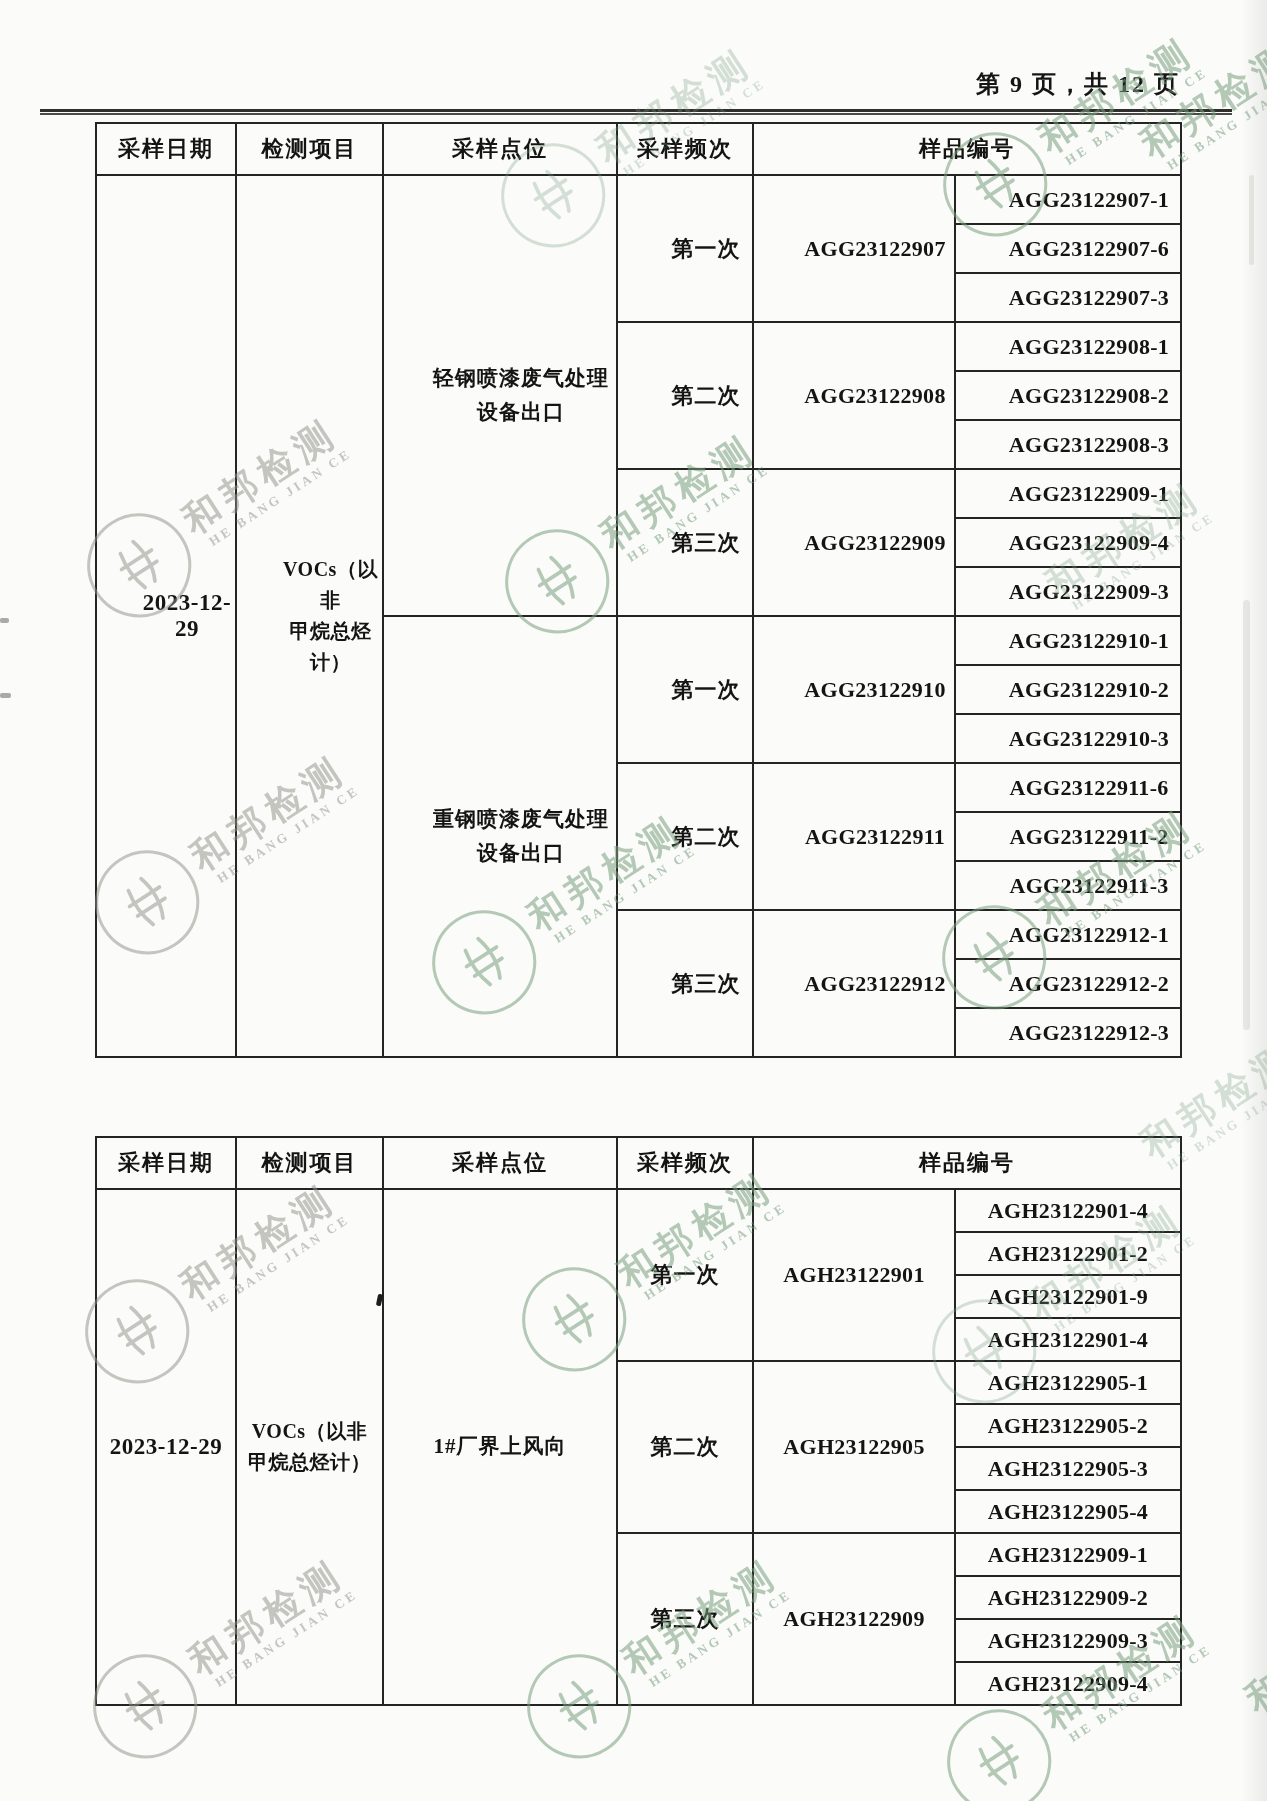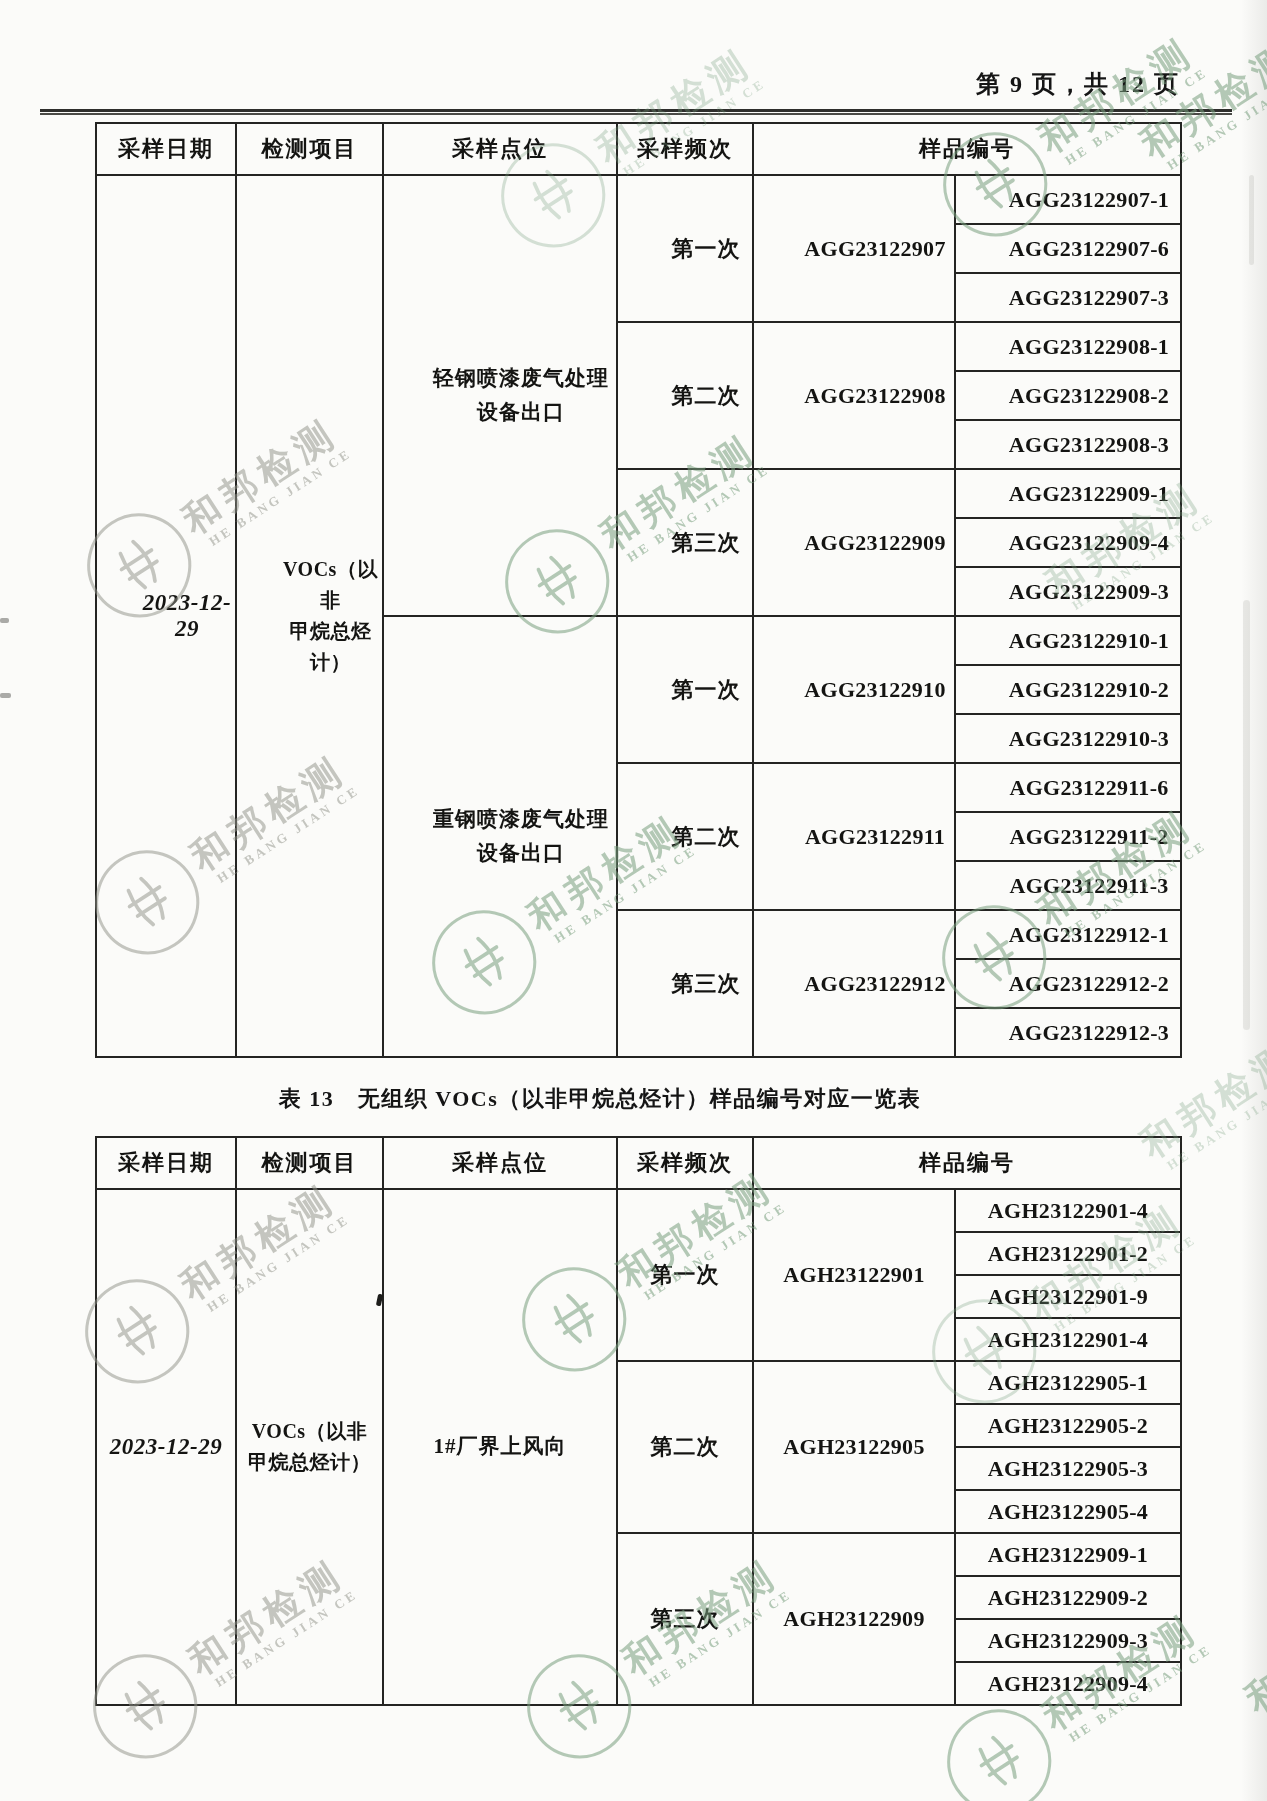--- a/index.html
+++ b/index.html
@@ -26,21 +26,21 @@
   table{border-collapse:collapse;table-layout:fixed;position:absolute;left:95px;background:transparent;}
   #table1{top:122px;width:1085px;}
   #table2{top:1136px;width:1085px;}
   th,td{
     border:2.5px solid #242422;text-align:center;vertical-align:middle;
     padding:0 2px;font-weight:bold;color:#141412;
   }
   thead th{height:50px;font-size:22px;letter-spacing:2px;}
   #table1 tbody td{height:47px;padding-left:44px;}
   #table2 tbody td{height:41px;}
-  td.date{font-size:23px;letter-spacing:.5px;font-style:italic;}
+  td.date{font-size:23px;letter-spacing:.5px;}
   td.item{font-size:20px;line-height:1.55;letter-spacing:.5px;margin-left:26px;}
   td.loc{font-size:21px;line-height:1.6;letter-spacing:1px;}
   td.freq{font-size:22px;letter-spacing:1px;}
   td.id{font-size:22px;letter-spacing:.3px;}
 
   .caption{
     position:absolute;left:60px;top:1084px;width:1080px;text-align:center;
     font-size:22px;letter-spacing:1.5px;
   }
 
@@ -169,21 +169,20 @@
         </tr>
         <tr>
           <td class="id">AGG23122912-2</td>
         </tr>
         <tr>
           <td class="id">AGG23122912-3</td>
         </tr>
       </tbody>
   </table>
 
-  <div class="caption">表 13　无组织 VOCs（以非甲烷总烃计）样品编号对应一览表</div>
 
   <table id="table2">
     <colgroup>
       <col style="width:140px">
         <col style="width:147px">
         <col style="width:234px">
       <col style="width:136px">
         <col style="width:202px">
         <col style="width:226px">
     </colgroup>

